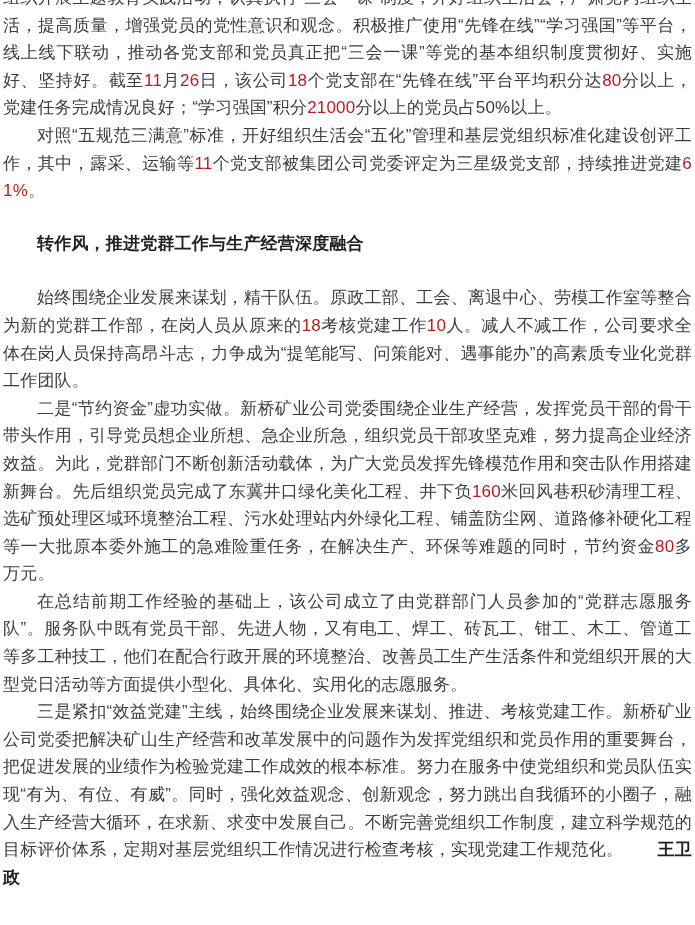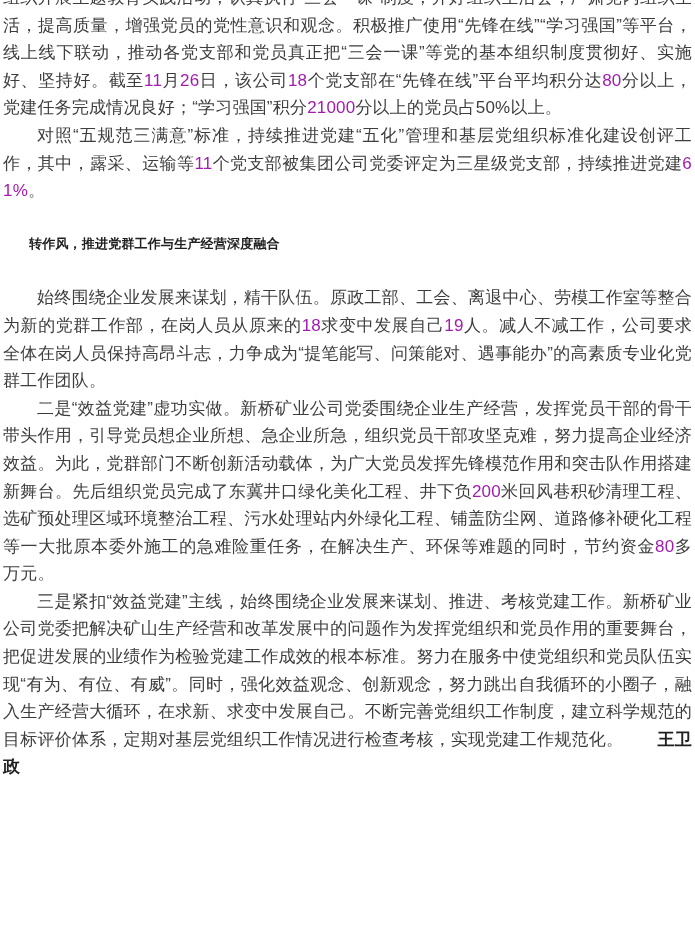--- a/index.html
+++ b/index.html
@@ -28,37 +28,38 @@
   }
   .para {
     margin: 0;
     word-break: break-all;
   }
   .para.indent { text-indent: 2em; }
   
   .para.clip-top { margin-top: -16px; }
   .heading {
     margin: 25px 0 27px 0;
-    font-size: 13px;
+    font-size: 17px;
     font-weight: bold;
     color: #1f1f1f;
     text-indent: 2em;
     line-height: 27.6px;
   }
-  .num { color: #a21caf; }
+  .num { color: #b91c1c; }
   .author {
     font-weight: bold;
     color: #1f1f1f;
   }
 </style>
 </head>
 <body>
 
 <div class="page">
   <div>
       <p class="para clip-top"><span>组织开展主题教育实践活动，认真执行“三会一课”制度，开好组织生活会，严肃党内组织生活，提高质量，增强党员的党性意识和观念。积极推广使用“先锋在线”“学习强国”等平台，线上线下联动，推动各党支部和党员真正把“三会一课”等党的基本组织制度贯彻好、实施好、坚持好。截至</span><span class="num">11</span><span>月</span><span class="num">26</span><span>日，该公司</span><span class="num">18</span><span>个党支部在“先锋在线”平台平均积分达</span><span class="num">80</span><span>分以上，党建任务完成情况良好；“学习强国”积分</span><span class="num">21000</span><span>分以上的党员占50%以上。</span></p>
-      <p class="para indent"><span>对照“五规范三满意”标准，持续推进党建“五化”管理和基层党组织标准化建设创评工作，其中，露采、运输等</span><span class="num">11</span><span>个党支部被集团公司党委评定为三星级党支部，持续推进党建</span><span class="num">61%</span><span>。</span></p>
+      <p class="para indent"><span>对照“五规范三满意”标准，开好组织生活会“五化”管理和基层党组织标准化建设创评工作，其中，露采、运输等</span><span class="num">11</span><span>个党支部被集团公司党委评定为三星级党支部，持续推进党建</span><span class="num">61%</span><span>。</span></p>
       <h2 class="heading">转作风，推进党群工作与生产经营深度融合</h2>
-      <p class="para indent"><span>始终围绕企业发展来谋划，精干队伍。原政工部、工会、离退中心、劳模工作室等整合为新的党群工作部，在岗人员从原来的</span><span class="num">18</span><span>求变中发展自己</span><span class="num">19</span><span>人。减人不减工作，公司要求全体在岗人员保持高昂斗志，力争成为“提笔能写、问策能对、遇事能办”的高素质专业化党群工作团队。</span></p>
-      <p class="para indent"><span>二是“效益党建”虚功实做。新桥矿业公司党委围绕企业生产经营，发挥党员干部的骨干带头作用，引导党员想企业所想、急企业所急，组织党员干部攻坚克难，努力提高企业经济效益。为此，党群部门不断创新活动载体，为广大党员发挥先锋模范作用和突击队作用搭建新舞台。先后组织党员完成了东冀井口绿化美化工程、井下负</span><span class="num">200</span><span>米回风巷积砂清理工程、选矿预处理区域环境整治工程、污水处理站内外绿化工程、铺盖防尘网、道路修补硬化工程等一大批原本委外施工的急难险重任务，在解决生产、环保等难题的同时，节约资金</span><span class="num">80</span><span>多万元。</span></p>
+      <p class="para indent"><span>始终围绕企业发展来谋划，精干队伍。原政工部、工会、离退中心、劳模工作室等整合为新的党群工作部，在岗人员从原来的</span><span class="num">18</span><span>考核党建工作</span><span class="num">10</span><span>人。减人不减工作，公司要求全体在岗人员保持高昂斗志，力争成为“提笔能写、问策能对、遇事能办”的高素质专业化党群工作团队。</span></p>
+      <p class="para indent"><span>二是“节约资金”虚功实做。新桥矿业公司党委围绕企业生产经营，发挥党员干部的骨干带头作用，引导党员想企业所想、急企业所急，组织党员干部攻坚克难，努力提高企业经济效益。为此，党群部门不断创新活动载体，为广大党员发挥先锋模范作用和突击队作用搭建新舞台。先后组织党员完成了东冀井口绿化美化工程、井下负</span><span class="num">160</span><span>米回风巷积砂清理工程、选矿预处理区域环境整治工程、污水处理站内外绿化工程、铺盖防尘网、道路修补硬化工程等一大批原本委外施工的急难险重任务，在解决生产、环保等难题的同时，节约资金</span><span class="num">80</span><span>多万元。</span></p>
+      <p class="para indent"><span>在总结前期工作经验的基础上，该公司成立了由党群部门人员参加的“党群志愿服务队”。服务队中既有党员干部、先进人物，又有电工、焊工、砖瓦工、钳工、木工、管道工等多工种技工，他们在配合行政开展的环境整治、改善员工生产生活条件和党组织开展的大型党日活动等方面提供小型化、具体化、实用化的志愿服务。</span></p>
       <p class="para indent"><span>三是紧扣“效益党建”主线，始终围绕企业发展来谋划、推进、考核党建工作。新桥矿业公司党委把解决矿山生产经营和改革发展中的问题作为发挥党组织和党员作用的重要舞台，把促进发展的业绩作为检验党建工作成效的根本标准。努力在服务中使党组织和党员队伍实现“有为、有位、有威”。同时，强化效益观念、创新观念，努力跳出自我循环的小圈子，融入生产经营大循环，在求新、求变中发展自己。不断完善党组织工作制度，建立科学规范的目标评价体系，定期对基层党组织工作情况进行检查考核，实现党建工作规范化。</span><span>　　</span><span class="author">王卫政</span></p>
     </div>
 </div>
 
 </body></html>

